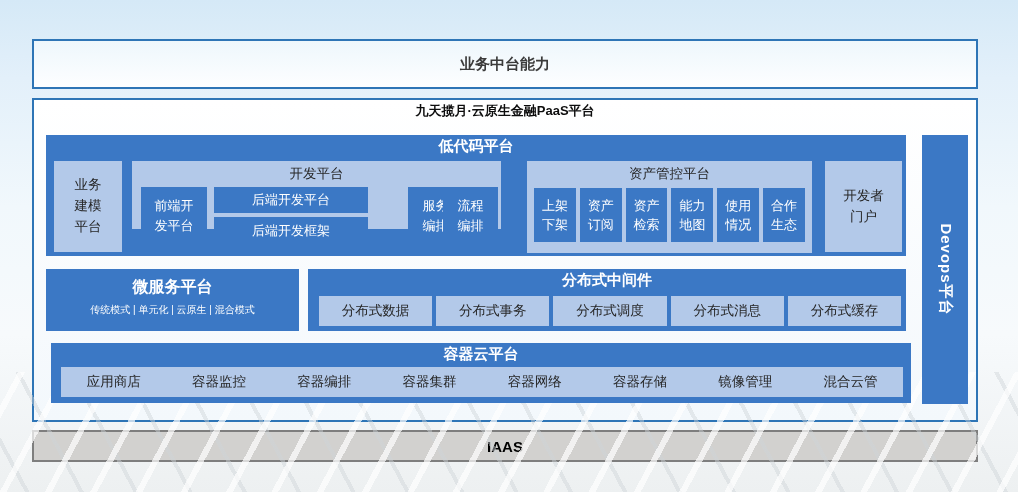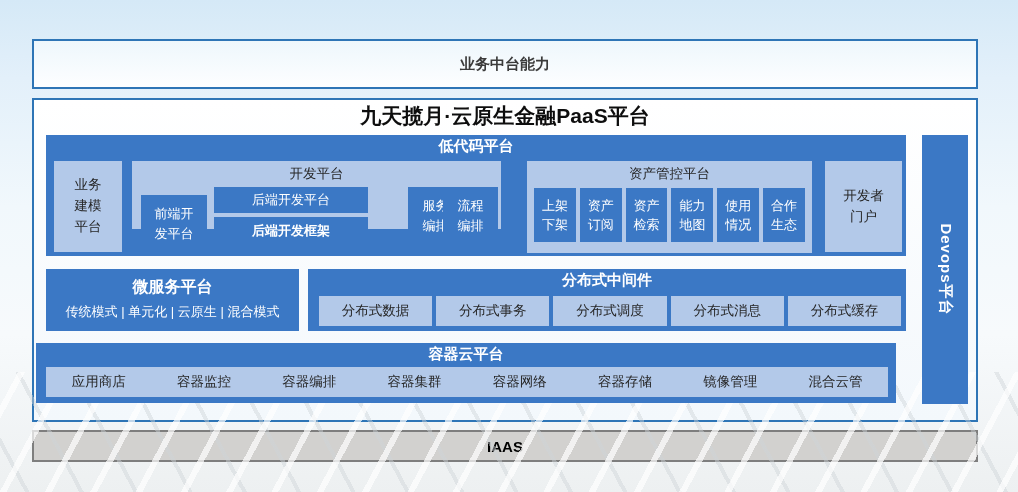--- a/index.html
+++ b/index.html
@@ -12,45 +12,45 @@
       repeating-linear-gradient(118deg, rgba(255,255,255,0) 0 16px, rgba(255,255,255,.7) 16px 22px, rgba(255,255,255,0) 22px 40px),
       repeating-linear-gradient(62deg, rgba(210,216,220,0) 0 22px, rgba(206,212,216,.45) 22px 26px, rgba(210,216,220,0) 26px 48px);}
   .abs{position:absolute;box-sizing:border-box;}
   .dark{background:var(--dark-blue,#3b78c5);}
   .light{background:var(--light-blue,#b3c9e9);}
   .top-box{left:32px;top:39px;width:946px;height:50px;border:2px solid var(--border-blue,#2e75b6);
     background:linear-gradient(180deg,#eef7fc,#fdfeff);display:flex;align-items:center;justify-content:center;
     font-size:15px;font-weight:bold;color:#3b3b3b;}
   .main-box{left:32px;top:98px;width:946px;height:324px;border:2px solid var(--border-blue,#2e75b6);
     background:linear-gradient(180deg,#ffffff,#f3f8fc);}
-  .main-title{left:32px;top:102px;width:946px;text-align:center;font-size:21px;font-weight:bold;color:#0d0d0d;z-index:2;}
+  .main-title{left:32px;top:102px;width:946px;text-align:center;font-size:13px;font-weight:bold;color:#0d0d0d;z-index:2;}
   .block-title{position:absolute;left:0;top:2px;width:100%;text-align:center;color:#ffffff;font-weight:bold;font-size:15px;}
   .section-title{position:absolute;left:0;top:4px;width:100%;text-align:center;font-size:13.5px;color:#262626;}
   .cell{display:flex;align-items:center;justify-content:center;text-align:center;white-space:pre-line;box-sizing:border-box;}
   .cell.dark{color:#ffffff;font-size:13px;line-height:1.5;}
   .cell.light{color:#262626;font-size:13.5px;line-height:1.55;}
   .lowcode{left:46px;top:135px;width:860px;height:121px;z-index:1;}
   .biz-model{left:54px;top:161px;width:68px;height:91px;font-size:14px;z-index:2;}
   .dev-section{left:132px;top:161px;width:369px;height:68px;z-index:2;}
-  .fe-box{left:9px;top:26px;width:66px;height:57px;margin-top:8px;}
+  .fe-box{left:9px;top:26px;width:66px;height:57px;}
   .be-platform{left:82px;top:26px;width:154px;height:26px;}
-  .be-framework{left:82px;top:56px;width:154px;height:27px;font-weight:bold;}
+  .be-framework{left:82px;top:56px;width:154px;height:27px;}
   .svc-orch{left:245px;top:26px;width:55px;height:57px;margin-left:31px;}
   .proc-orch{left:311px;top:26px;width:55px;height:57px;}
   .asset-section{left:527px;top:161px;width:285px;height:92px;z-index:2;}
   .asset-items{position:absolute;left:7px;right:7px;top:27px;height:54px;display:flex;gap:4px;}
   .asset-items .cell{flex:1;text-align:right;}
   .dev-portal{left:825px;top:161px;width:77px;height:91px;font-size:14px;z-index:2;}
   .microservice{left:46px;top:269px;width:253px;height:62px;z-index:1;}
   .ms-title{position:absolute;left:0;top:8px;width:100%;text-align:center;color:#fff;font-weight:bold;font-size:16px;}
-  .ms-modes{position:absolute;left:0;top:34px;width:100%;text-align:center;color:#fff;font-size:13px;}
+  .ms-modes{position:absolute;left:0;top:34px;width:100%;text-align:center;color:#fff;font-size:10px;}
   .middleware{left:308px;top:269px;width:598px;height:62px;z-index:1;}
   .mw-items{position:absolute;left:11px;right:5px;top:27px;height:30px;display:flex;gap:4px;}
   .mw-items .cell{flex:1;}
-  .container-cloud{left:36px;top:343px;width:860px;height:60px;z-index:1;}
+  .container-cloud{left:51px;top:343px;width:860px;height:60px;z-index:1;}
   .cc-items{position:absolute;left:10px;right:8px;top:24px;height:30px;display:flex;}
   .cc-items .cell{flex:1;}
   .devops{left:922px;top:135px;width:46px;height:269px;display:flex;align-items:center;justify-content:center;z-index:1;}
   .devops-text{transform:rotate(90deg);white-space:nowrap;color:#ffffff;font-weight:bold;font-size:15px;letter-spacing:1px;}
   .iaas{left:32px;top:430px;width:946px;height:32px;background:var(--iaas-gray,#d2d1cf);border:2px solid #7e7e7e;
     display:flex;align-items:center;justify-content:center;font-weight:bold;font-size:15px;color:#000000;}
 </style>
 </head>
 <body>
 

